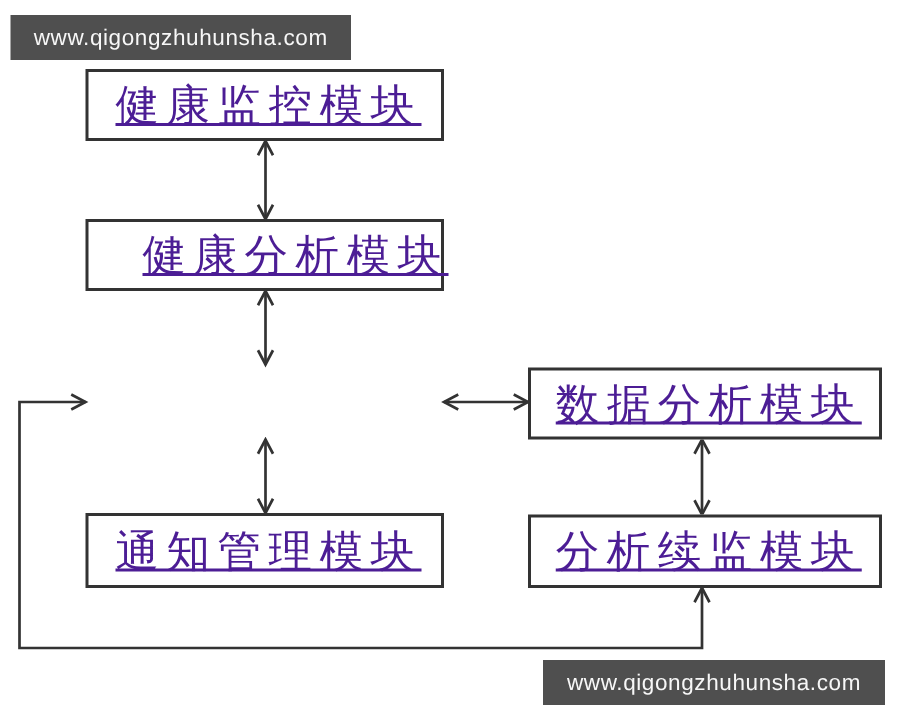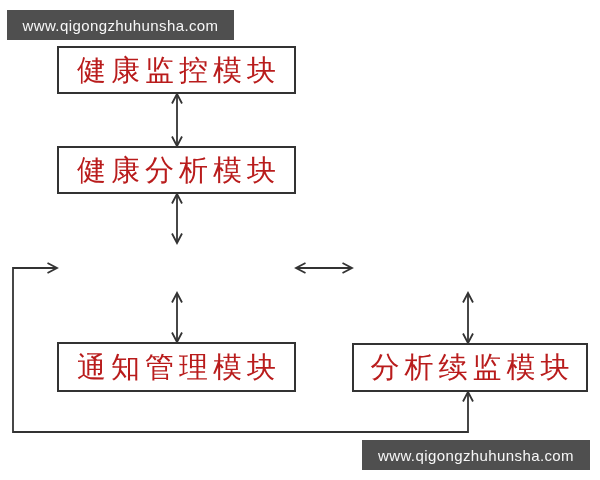--- a/index.html
+++ b/index.html
@@ -29,28 +29,29 @@
     position: absolute;
     box-sizing: border-box;
     border: 2px solid #333333;
     background: #ffffff;
     display: flex;
     align-items: center;
     justify-content: center;
   }
   .node span {
     font-size: 29px;
-    color: #b91c1c;
+    color: #4c1d95;
     letter-spacing: 5px;
     margin-right: -5px; 
     white-space: nowrap;
     line-height: 1;
+    text-decoration: underline;
   }
   .n1 { left: 57px;  top: 46px;  width: 239px; height: 48px; }
-  .n2 { left: 57px;  top: 146px; width: 239px; height: 48px; }
+  .n2 { left: 57px;  top: 146px; width: 239px; height: 48px; justify-content: flex-end; }
   .n3 { left: 57px;  top: 243px; width: 239px; height: 50px; }
   .n4 { left: 352px; top: 245px; width: 236px; height: 48px; }
   .n5 { left: 57px;  top: 342px; width: 239px; height: 50px; }
   .n6 { left: 352px; top: 343px; width: 236px; height: 49px; }
   svg.connectors {
     position: absolute;
     left: 0; top: 0;
     width: 600px; height: 480px;
     pointer-events: none;
   }
@@ -78,20 +79,23 @@
 
   <div class="node n1">
     <span>健康监控模块</span>
   </div>
 
   <div class="node n2">
     <span>健康分析模块</span>
   </div>
 
 
+  <div class="node n4">
+    <span>数据分析模块</span>
+  </div>
 
   <div class="node n6">
     <span>分析续监模块</span>
   </div>
 
   <div class="node n5">
     <span>通知管理模块</span>
   </div>
 
   <div class="wm wm-bottom">www.qigongzhuhunsha.com</div>

